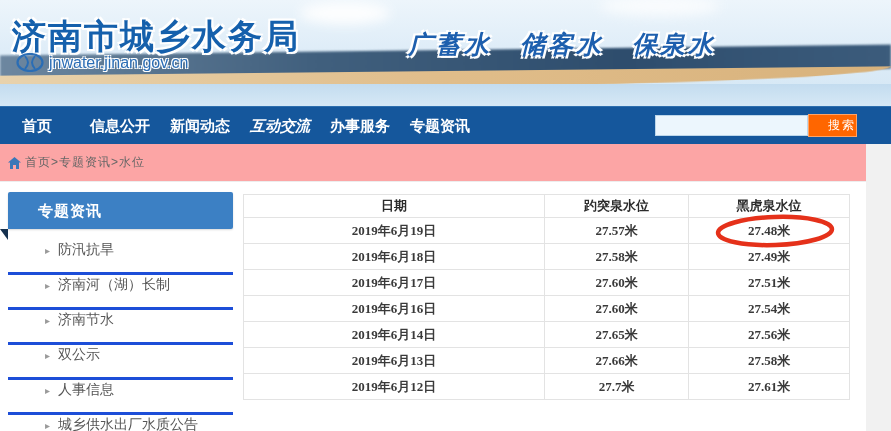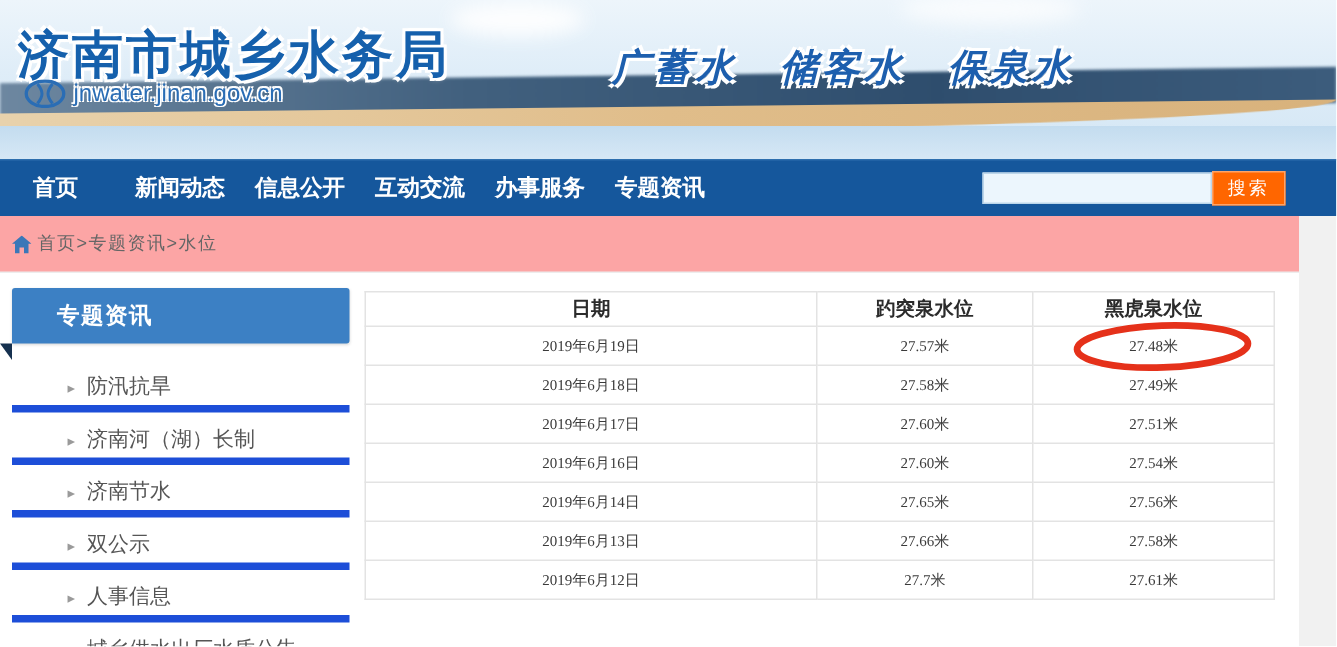--- a/index.html
+++ b/index.html
@@ -55,32 +55,32 @@
     position:absolute; left:0; top:106px; width:891px; height:38px;
     background:#15579c; border-top:1px solid #2e6fae;
   }
   .nav-item {
     position:absolute; top:0; height:38px; line-height:38px;
     color:#fff; font-size:15px; font-weight:600; cursor:pointer; white-space:nowrap;
   }
   .nav-item:nth-of-type(1){ left:22px; }
   .nav-item:nth-of-type(2){ left:90px; }
   .nav-item:nth-of-type(3){ left:170px; }
-  .nav-item:nth-of-type(4){ left:250px; }
+  .nav-item:nth-of-type(4){ left:250px;font-style:italic; }
   .nav-item:nth-of-type(5){ left:330px; }
   .nav-item:nth-of-type(6){ left:410px; }
   .search-input {
     position:absolute; left:655px; top:8px; width:153px; height:21px;
     background:#ecf6fd; border:1px solid #bcd6ea; outline:none;
     font-size:12px; padding:0 4px; color:#333;
   }
   .search-button {
     position:absolute; left:808px; top:7px; width:49px; height:23px;
     background:#ff6600; color:#fff; border:1px solid #ffa366;
-    font-size:12px; letter-spacing:2px; cursor:pointer; line-height:20px; text-align:center;
+    font-size:12px; letter-spacing:2px; cursor:pointer; line-height:20px; text-align:right;
   }
 
   
   .breadcrumb {
     position:absolute; left:0; top:144px; width:866px; height:38px;
     border-bottom:1px solid #ededed; background:#fca5a5;
     display:flex; align-items:center; padding-left:8px;
   }
   .crumb-text { font-size:12px; color:#666; margin-left:4px; letter-spacing:1px; }
 
@@ -93,38 +93,39 @@
     margin-left:8px; height:37px; background:#3c80c4; border-radius:2px 2px 2px 0;
     color:#fff; font-size:15px; font-weight:bold; letter-spacing:1px;
     line-height:37px; padding-left:30px; box-shadow:0 1px 2px rgba(0,0,0,.15);
   }
   .sidebar-fold {
     position:absolute; left:0; top:37px; width:0; height:0;
     border-right:8px solid #16314f; border-bottom:11px solid transparent;
   }
   .sidebar-menu { margin-left:8px; margin-top:11px; list-style:none; background:#fff; }
   .sidebar-item {
-    height:35px; line-height:35px; border-bottom:5px solid #1d4ed8;
+    height:35px; line-height:19px; border-bottom:3px solid #1d4ed8;
     padding-left:37px; font-size:14px; color:#555; cursor:pointer; white-space:nowrap;
   }
   .sidebar-item .arrow { color:#9a9a9a; font-size:10px; margin-right:8px; }
 
   
   .table-wrap { position:absolute; left:243px; top:194px; width:606px; }
   table.levels { width:606px; border-collapse:collapse; table-layout:fixed;border-radius:12px; }
   table.levels th, table.levels td {
     border:1px solid #e3e3e3; text-align:center; overflow:hidden; white-space:nowrap;
   }
   table.levels th {
     height:23px; font-size:13px; font-weight:bold; color:#2b2b2b;
     font-family:"Liberation Sans", sans-serif; background:#fff;
   }
   table.levels td {
-    height:26px; font-size:10px; color:#3a3a3a;
+    height:26px; font-size:13px; color:#3a3a3a;
     font-family:"Liberation Serif", serif;
+    font-weight:bold;
   }
   .annotation-ellipse { position:absolute; left:471px; top:19px; pointer-events:none; transform:rotate(-2deg); }
 </style>
 </head>
 <body>
 
 <div class="page">
 
   <div class="banner">
     <div class="cloud c1"></div>
@@ -141,22 +142,22 @@
           <path d="M19 3 C15 8, 15 11, 19 16" fill="none" stroke="#2a6db5" stroke-width="2"></path>
         </svg>
       </span>
       <span class="site-url">jnwater.jinan.gov.cn</span>
     </div>
     <div class="slogan">广蓄水　储客水　保泉水</div>
   </div>
 
   <div class="navbar">
     <div class="nav-item">首页</div>
+    <div class="nav-item">信息公开</div>
     <div class="nav-item">新闻动态</div>
-    <div class="nav-item">信息公开</div>
     <div class="nav-item">互动交流</div>
     <div class="nav-item">办事服务</div>
     <div class="nav-item">专题资讯</div>
     <input class="search-input" type="text" value="" style="">
     <div class="search-button">搜索</div>
   </div>
 
   <div class="breadcrumb">
     <span style="display:inline-flex;">
       <svg width="13" height="12" viewBox="0 0 13 12">

